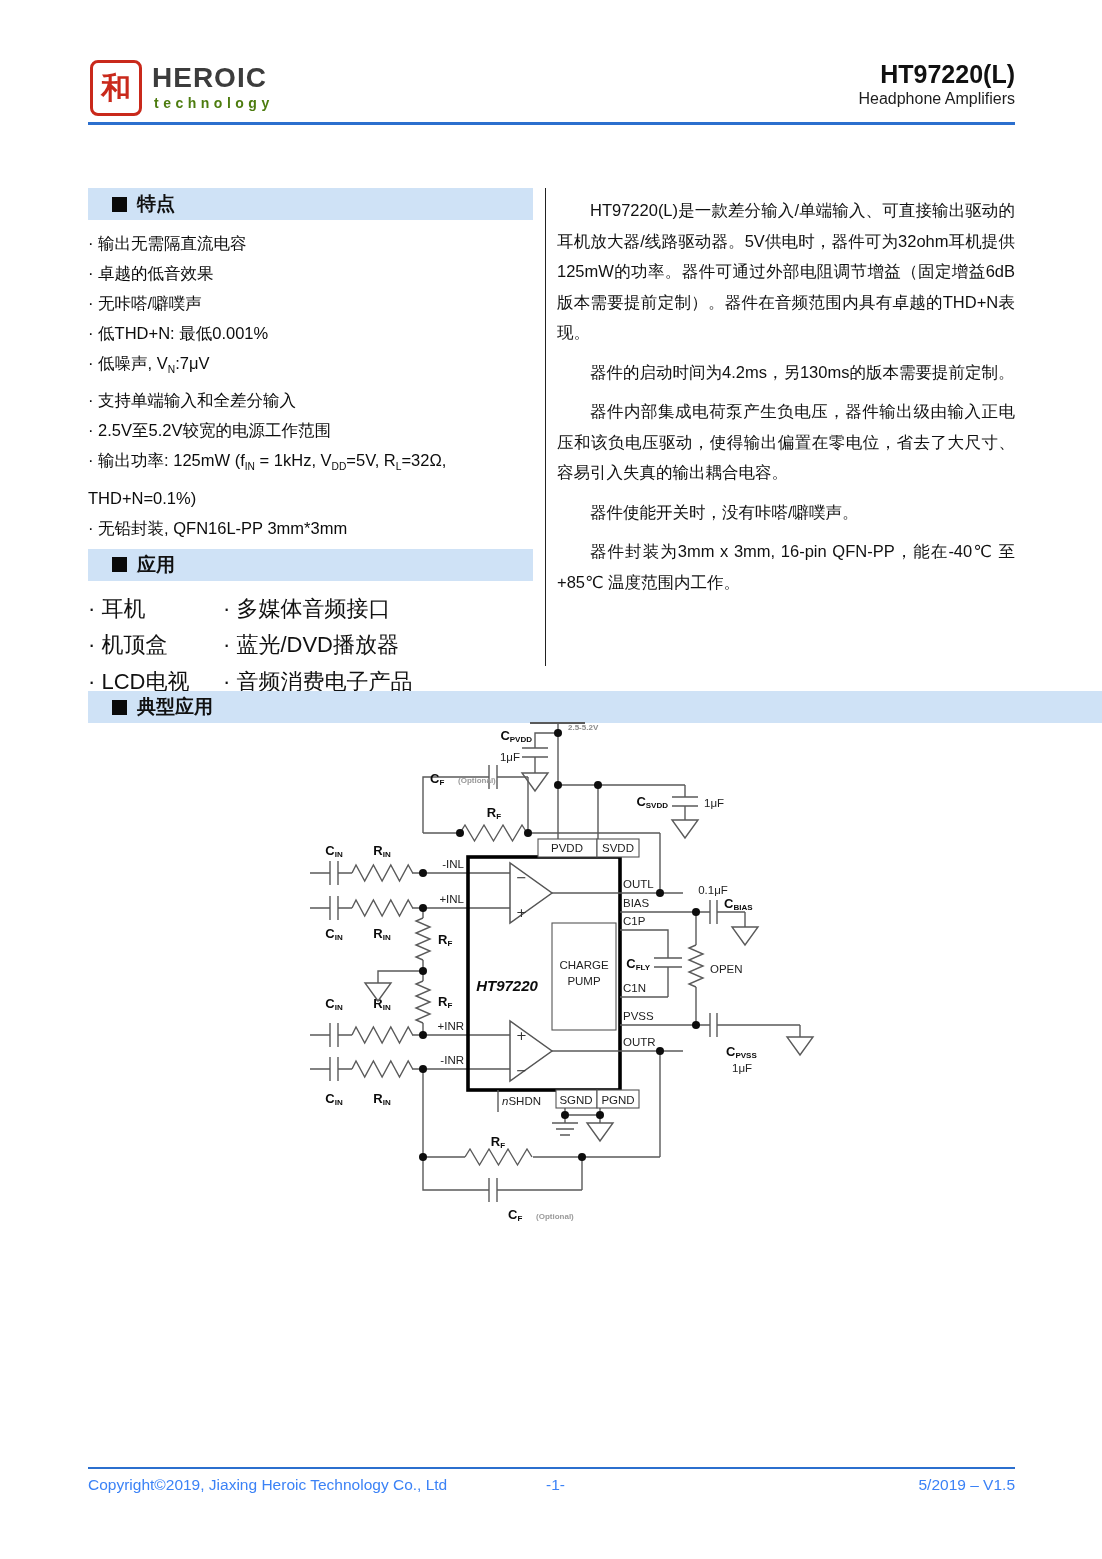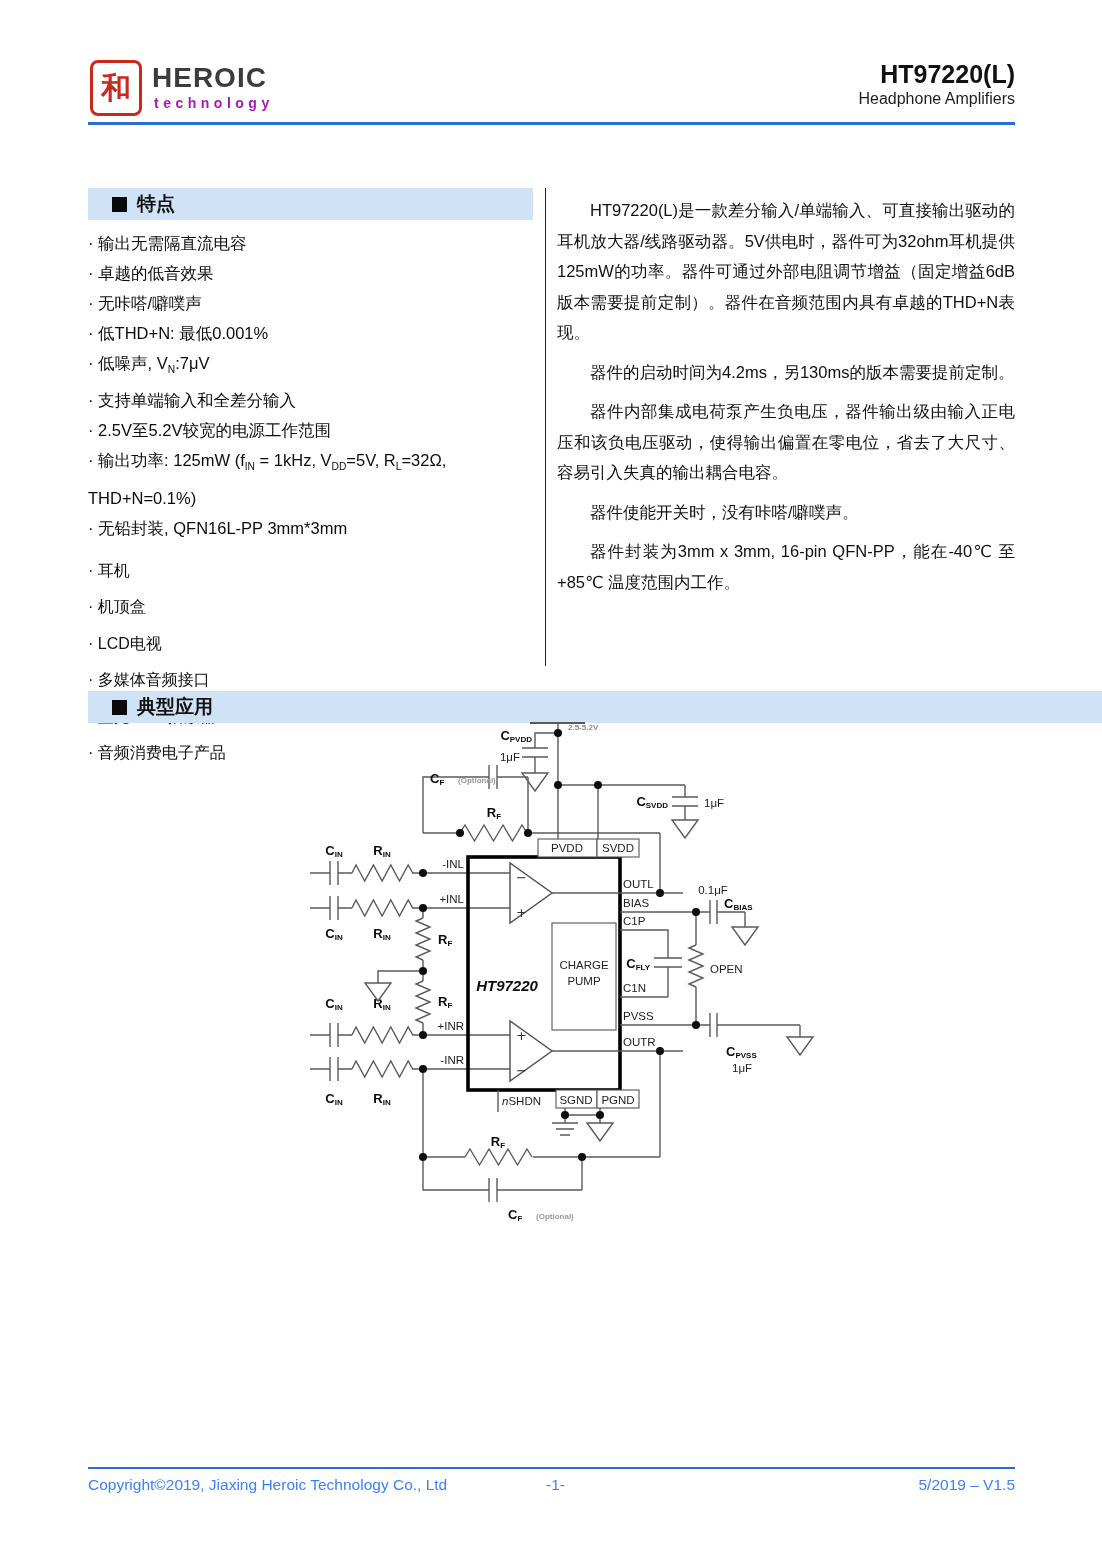--- a/index.html
+++ b/index.html
@@ -4,38 +4,38 @@
 <style>
   :root{ --accent:#2b6fce; --band:#cfe2f6; --red:#c9291b; --ink:#111; }
   html,body{margin:0;padding:0;background:#fff;}
   .page{position:relative;width:1102px;height:1559px;background:#fff;overflow:hidden;
         font-family:"Liberation Sans","DejaVu Sans",sans-serif;color:var(--ink);}
   .abs{position:absolute;}
   
   .seal{left:90px;top:60px;width:46px;height:50px;border:3px solid var(--red);border-radius:8px;
         color:var(--red);font-weight:bold;font-size:30px;display:flex;align-items:center;justify-content:center;background:#fff;}
   .logo-main{left:152px;top:62px;font-size:28px;font-weight:bold;color:#3c3c3c;letter-spacing:1px;}
-  .logo-sub{left:154px;top:95px;font-size:14px;font-weight:bold;color:#a21caf;letter-spacing:4.5px;}
+  .logo-sub{left:154px;top:95px;font-size:14px;font-weight:bold;color:#4d7c0f;letter-spacing:4.5px;}
   .part-no{right:87px;top:60px;font-size:25px;font-weight:bold;text-align:right;}
   .family{right:87px;top:90px;font-size:16px;text-align:right;color:#1d1d1d;}
   .rule{left:88px;width:927px;background:var(--accent);}
   .top-rule{top:122px;height:3px;}
   .bottom-rule{top:1467px;height:2px;}
   .title{left:88px;top:134px;width:927px;text-align:center;font-size:23px;font-weight:bold;margin:0;}
   
   .band{height:32px;background:var(--band);display:flex;align-items:center;padding-left:24px;
         font-size:19px;font-weight:bold;box-sizing:border-box;}
   .sq{display:inline-block;width:15px;height:15px;background:#0a0a0a;margin-right:10px;}
   .left-col{left:88px;top:188px;width:445px;}
   .right-col{left:557px;top:188px;width:458px;}
   .col-divider{left:545px;top:188px;width:1px;height:478px;background:#222;}
   .feat-list{margin-top:8px;font-size:16.5px;line-height:30px;color:#0c0c0c;}
   .feat-list sub, .ov sub{font-size:0.62em;}
   .band-app{margin-top:6px;}
-  .app-cols{display:flex;margin-top:10px;font-size:16px;line-height:36.5px;flex-direction:column;}
+  .app-cols{display:flex;margin-top:10px;font-size:22px;line-height:36.5px;}
   .app-col1{width:135px;}
   .ov{margin:0;font-size:16.5px;line-height:30.5px;text-align:justify;}
   .ov p{margin:7px 0 9px 0;text-indent:2em;}
   .band-typical{left:88px;top:691px;width:1076px;}
   .schematic{left:280px;top:705px;}
   
   .foot{top:1476px;font-size:15.5px;color:#3b82f6;}
   .foot-left{left:88px;}
   .foot-center{left:546px;}
   .foot-right{right:87px;text-align:center;}
@@ -80,20 +80,24 @@
         <div>· 输出无需隔直流电容</div>
         <div>· 卓越的低音效果</div>
         <div>· 无咔嗒/噼噗声</div>
         <div>· 低THD+N: 最低0.001%</div>
         <div>· 低噪声, V<sub>N</sub>:7μV</div>
         <div>· 支持单端输入和全差分输入</div>
         <div>· 2.5V至5.2V较宽的电源工作范围</div>
         <div>· 输出功率: 125mW (f<sub>IN</sub> = 1kHz, V<sub>DD</sub>=5V, R<sub>L</sub>=32Ω, THD+N=0.1%)</div>
         <div>· 无铅封装, QFN16L-PP 3mm*3mm</div>
       </div>
+    <div class="band band-app">
+      <span class="sq"></span>
+      <span>应用</span>
+    </div>
     <div class="app-cols">
       <div class="app-col1">
           <div>· 耳机</div>
           <div>· 机顶盒</div>
           <div>· LCD电视</div>
         </div>
       <div class="app-col2">
           <div>· 多媒体音频接口</div>
           <div>· 蓝光/DVD播放器</div>
           <div>· 音频消费电子产品</div>

